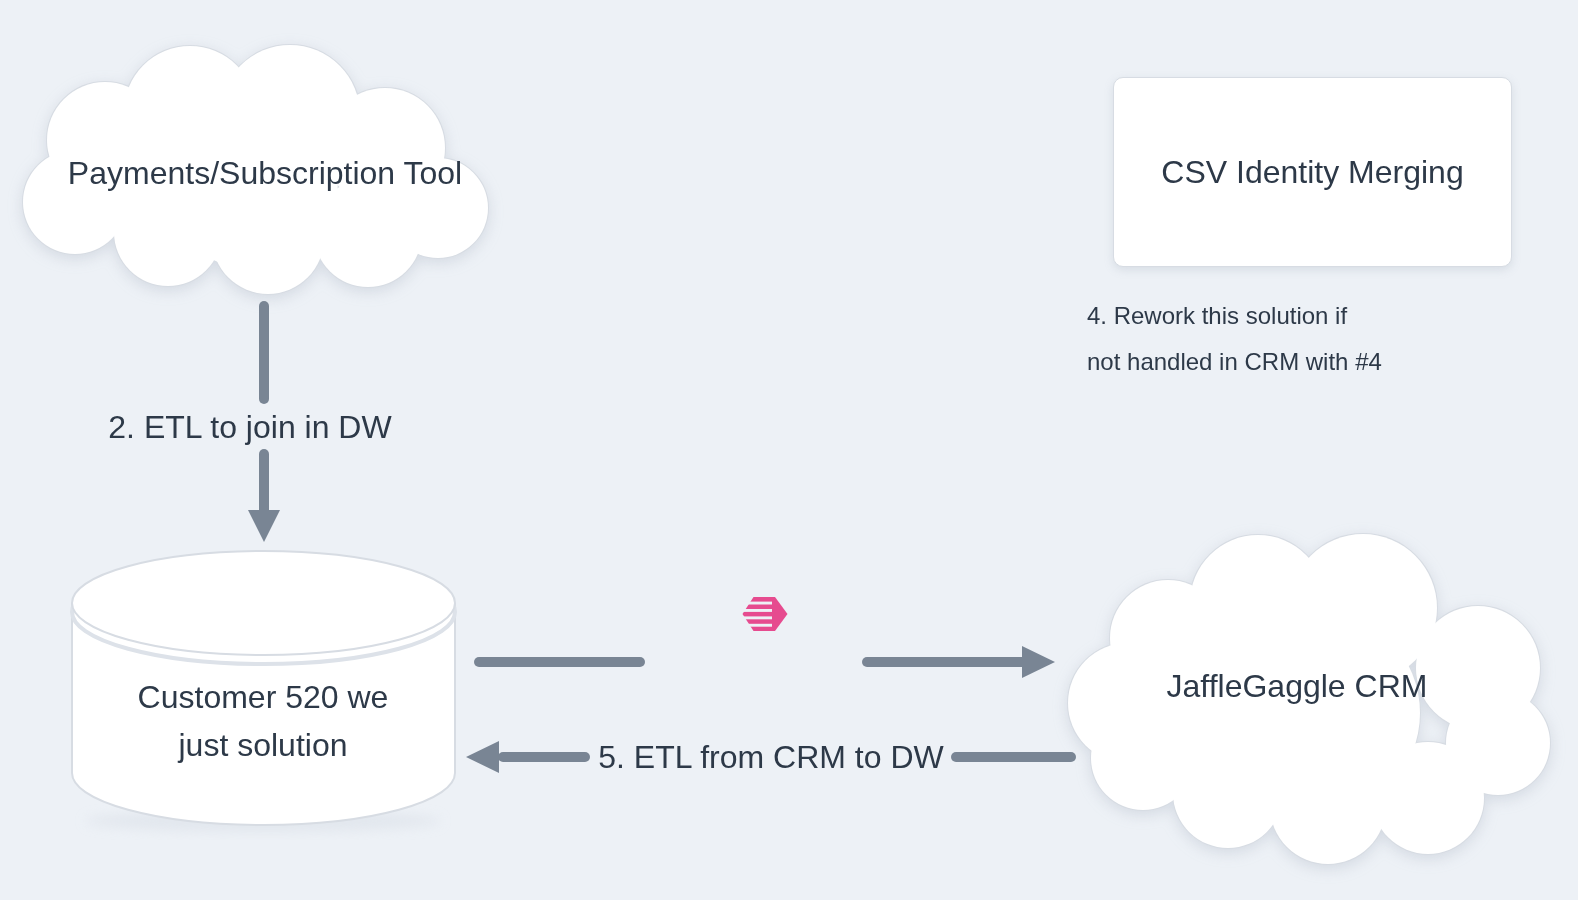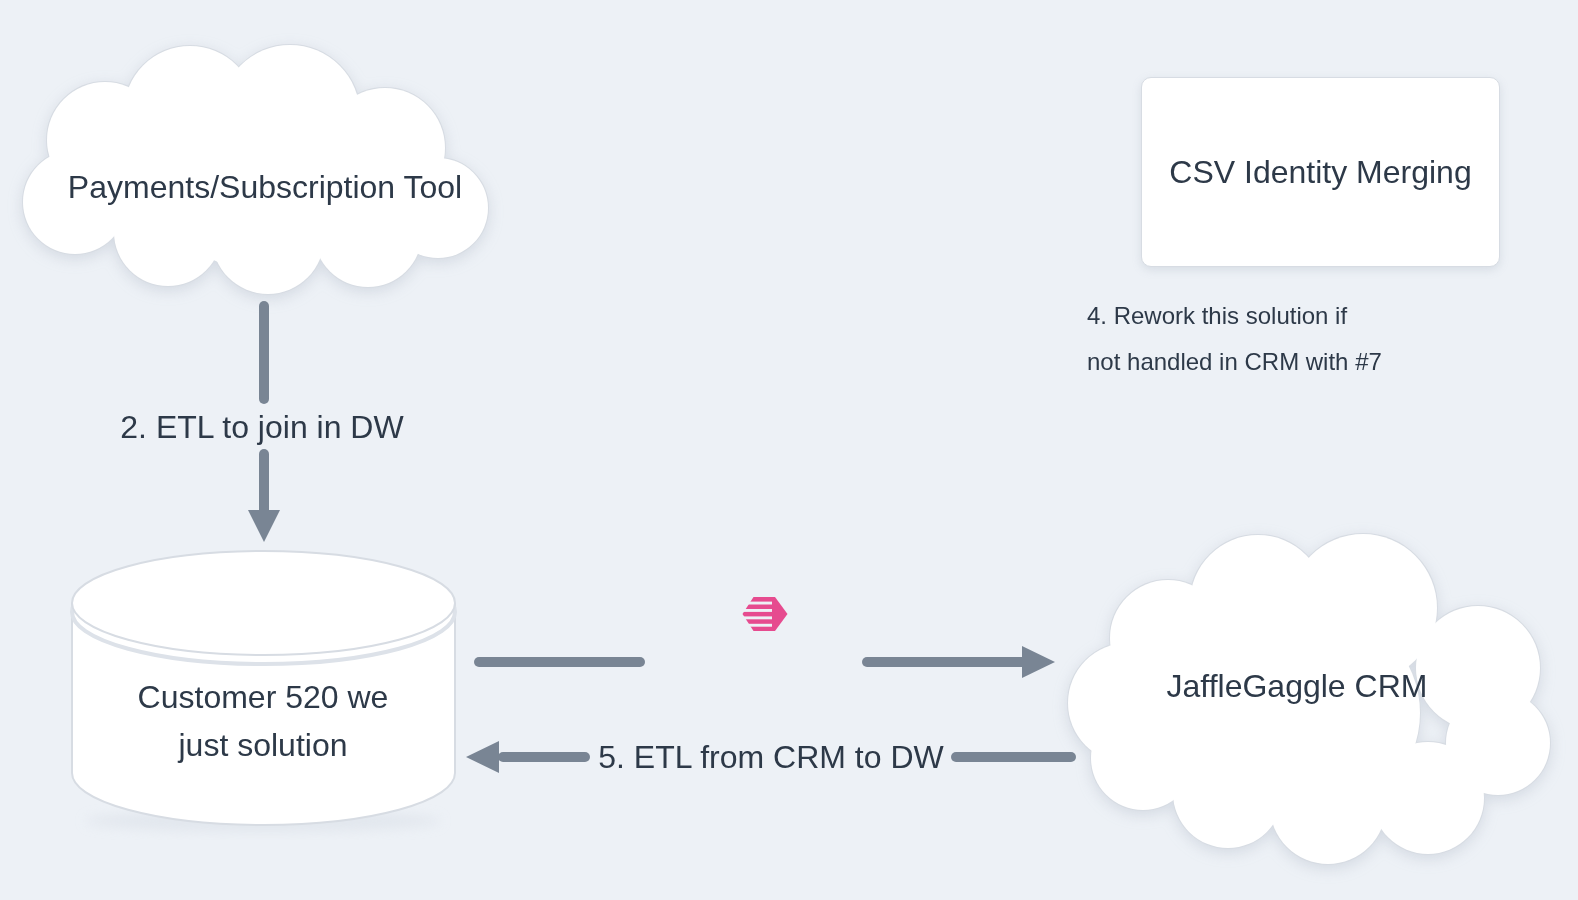--- a/index.html
+++ b/index.html
@@ -29,27 +29,27 @@
   .cyl-body{fill:var(--shape-fill);stroke:var(--shape-border);stroke-width:2;}
   .cyl-rim{fill:none;stroke:var(--cyl-shadow);stroke-width:4;}
   .label{
     position:absolute;z-index:3;
     font-size:32px;font-weight:500;line-height:48px;
     color:var(--text);white-space:nowrap;
   }
   .centered{transform:translateX(-50%);text-align:center;}
   .card{
     position:absolute;z-index:1;
-    left:1113px;top:77px;width:359px;height:190px;
+    left:1113px;top:77px;width:399px;height:190px;
     background:var(--shape-fill);
     border:1px solid var(--shape-border);
     border-radius:10px;
     box-shadow:0 3px 8px rgba(150,162,178,.25);
     display:flex;align-items:center;justify-content:center;
-    font-size:32px;font-weight:500;color:var(--text);margin-left:28px;
+    font-size:32px;font-weight:500;color:var(--text);
   }
   .note{
     position:absolute;z-index:3;
     left:1087px;top:293px;
     font-size:24px;font-weight:500;line-height:46px;
     color:var(--text);
   }
   .ht-icon{position:absolute;z-index:3;left:742px;top:597px;}
   .ht-hex{fill:var(--accent-pink);}
   .ht-gap{fill:var(--bg);}
@@ -71,21 +71,21 @@
         <circle cx="258" cy="198" r="56"></circle>
         <circle cx="158" cy="192" r="54"></circle>
         <circle cx="65" cy="162" r="52"></circle>
         <circle cx="240" cy="140" r="88"></circle>
         <circle cx="130" cy="138" r="62"></circle>
       </g>
     </defs>
     <use href="#cloud1" class="cloud-outline"></use>
     <use href="#cloud1" class="cloud-fill"></use>
   </svg>
-  <div class="label centered" style="left:265px;top:163px">Payments/Subscription Tool</div>
+  <div class="label centered" style="left:265px;top:149px">Payments/Subscription Tool</div>
 
   <svg class="shape cloud-svg" style="left:1058px;top:518px" width="500" height="348" viewBox="0 0 500 348">
     <defs>
       <g id="cloud2">
         <circle cx="110" cy="120" r="58"></circle>
         <circle cx="200" cy="85" r="68"></circle>
         <circle cx="305" cy="90" r="74"></circle>
         <circle cx="420" cy="150" r="62"></circle>
         <circle cx="440" cy="225" r="52"></circle>
         <circle cx="370" cy="280" r="56"></circle>
@@ -117,39 +117,39 @@
     <div>Customer 520 we</div>
     <div>just solution</div>
   </div>
 
   <div class="card">
     <span>CSV Identity Merging</span>
   </div>
 
   <div class="note">
     <div>4. Rework this solution if</div>
-    <div>not handled in CRM with #7</div>
+    <div>not handled in CRM with #4</div>
   </div>
 
   <svg class="layer" width="1578" height="900" viewBox="0 0 1578 900">
 
     <line class="edge-line" x1="264" y1="306" x2="264" y2="399"></line>
     <line class="edge-line" x1="264" y1="454" x2="264" y2="512"></line>
     <polygon class="edge-head" points="248,510 280,510 264,542"></polygon>
 
     <line class="edge-line" x1="479" y1="662" x2="640" y2="662"></line>
     <line class="edge-line" x1="867" y1="662" x2="1022" y2="662"></line>
     <polygon class="edge-head" points="1022,646 1022,678 1055,662"></polygon>
 
     <polygon class="edge-head" points="499,741 499,773 466,757"></polygon>
     <line class="edge-line" x1="503" y1="757" x2="585" y2="757"></line>
     <line class="edge-line" x1="956" y1="757" x2="1071" y2="757"></line>
   </svg>
 
-  <div class="label centered" style="left:262px;top:403px">2. ETL to join in DW</div>
+  <div class="label centered" style="left:250px;top:403px">2. ETL to join in DW</div>
   <div class="label centered" style="left:771px;top:733px">5. ETL from CRM to DW</div>
 
   <svg class="ht-icon" width="46" height="34" viewBox="0 0 46 34">
     <polygon class="ht-hex" points="11.5,0 33,0 45.5,17 33,34 11.5,34 0.5,17"></polygon>
     <rect class="ht-gap" x="0" y="4.6" width="30" height="2.9"></rect>
     <rect class="ht-gap" x="0" y="12" width="30" height="2.9"></rect>
     <rect class="ht-gap" x="0" y="19.4" width="30" height="2.9"></rect>
     <rect class="ht-gap" x="0" y="26.8" width="30" height="2.9"></rect>
   </svg>
 

